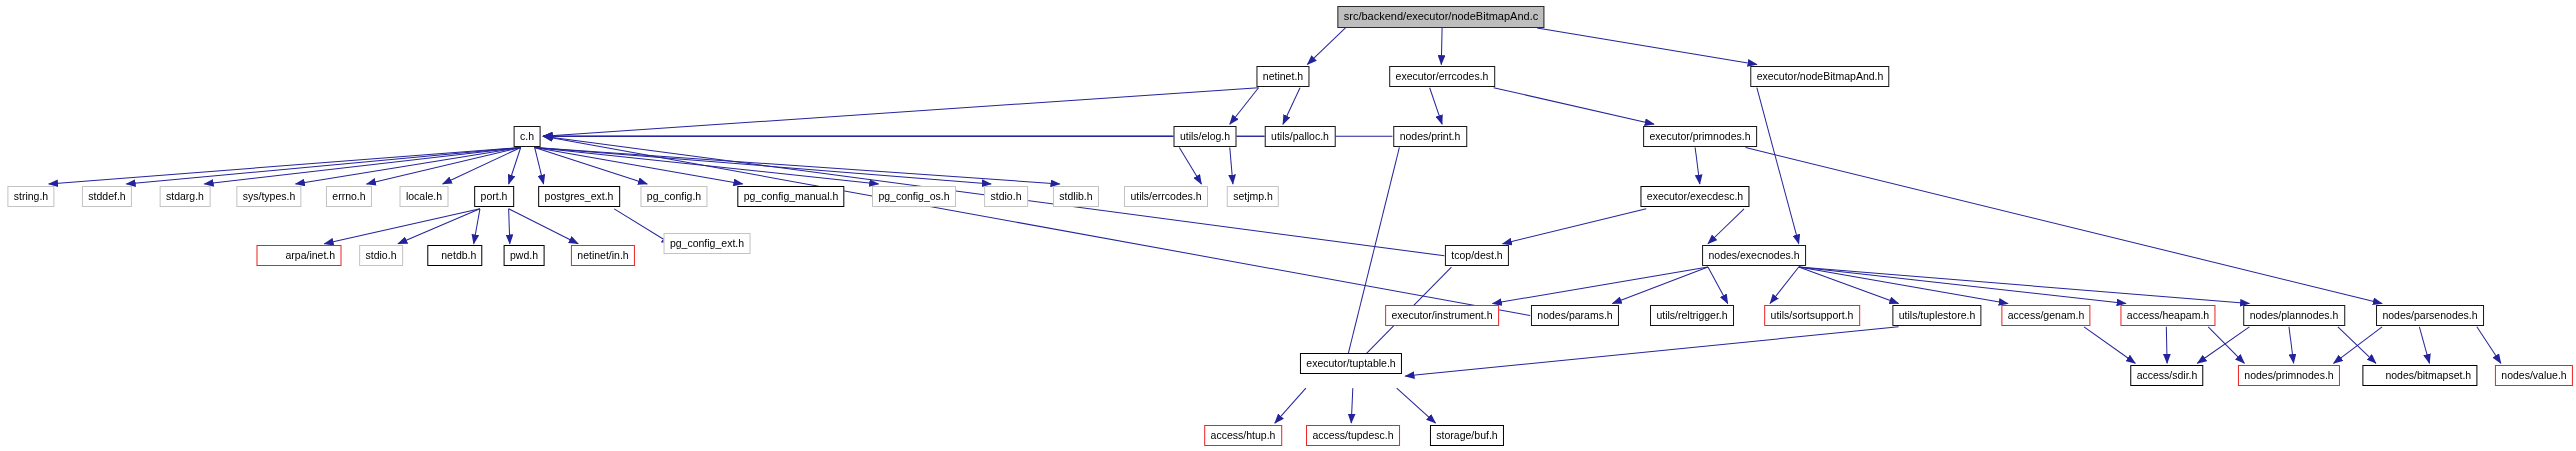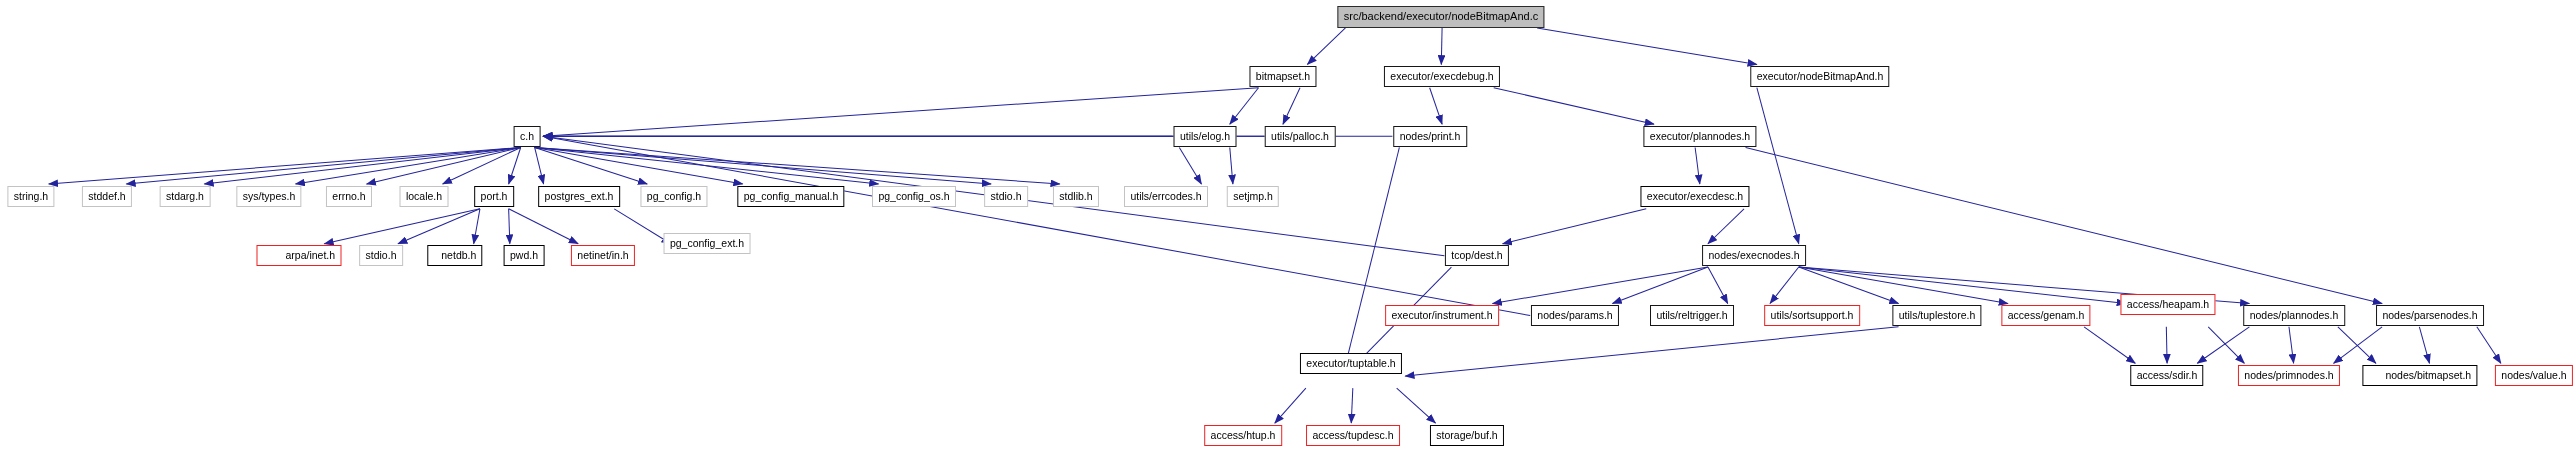--- a/index.html
+++ b/index.html
@@ -100,28 +100,28 @@
         <line x1="2897" y1="421" x2="2830" y2="468" stroke="#23239b" stroke-width="1.3" marker-end="url(#arrow)"></line>
         <line x1="2948" y1="421" x2="2954" y2="468" stroke="#23239b" stroke-width="1.3" marker-end="url(#arrow)"></line>
         <line x1="3011" y1="421" x2="3060" y2="468" stroke="#23239b" stroke-width="1.3" marker-end="url(#arrow)"></line>
         <line x1="3068" y1="421" x2="3005.5" y2="468" stroke="#23239b" stroke-width="1.3" marker-end="url(#arrow)"></line>
         <line x1="3116" y1="421" x2="3129" y2="468" stroke="#23239b" stroke-width="1.3" marker-end="url(#arrow)"></line>
         <line x1="3190" y1="421" x2="3221" y2="468" stroke="#23239b" stroke-width="1.3" marker-end="url(#arrow)"></line>
       </g>
   </svg>
   <div id="node-layer">
       <div class="gnode main" style="left: 1441px; top: 6.2px;">src/backend/executor/nodeBitmapAnd.c</div>
-      <div class="gnode internal" style="left: 1283px; top: 66px;">bitmapset.h</div>
-      <div class="gnode internal" style="left: 1442px; top: 66px;">executor/execdebug.h</div>
+      <div class="gnode internal" style="left: 1283px; top: 66px;">netinet.h</div>
+      <div class="gnode internal" style="left: 1442px; top: 66px;">executor/errcodes.h</div>
       <div class="gnode internal" style="left: 1820px; top: 66px;">executor/nodeBitmapAnd.h</div>
       <div class="gnode internal" style="left: 527px; top: 126px;">c.h</div>
       <div class="gnode internal" style="left: 1205px; top: 126px;">utils/elog.h</div>
       <div class="gnode internal" style="left: 1300px; top: 126px;">utils/palloc.h</div>
       <div class="gnode internal" style="left: 1430px; top: 126px;">nodes/print.h</div>
-      <div class="gnode internal" style="left: 1700px; top: 126px;">executor/plannodes.h</div>
+      <div class="gnode internal" style="left: 1700px; top: 126px;">executor/primnodes.h</div>
       <div class="gnode external" style="left: 31px; top: 186px;">string.h</div>
       <div class="gnode external" style="left: 107px; top: 186px;">stddef.h</div>
       <div class="gnode external" style="left: 185px; top: 186px;">stdarg.h</div>
       <div class="gnode external" style="left: 269px; top: 186px;">sys/types.h</div>
       <div class="gnode external" style="left: 349px; top: 186px;">errno.h</div>
       <div class="gnode external" style="left: 424px; top: 186px;">locale.h</div>
       <div class="gnode internal-bold" style="left: 494px; top: 186px;">port.h</div>
       <div class="gnode internal-bold" style="left: 579px; top: 186px;">postgres_ext.h</div>
       <div class="gnode external" style="left: 674px; top: 186px;">pg_config.h</div>
       <div class="gnode internal-bold" style="left: 791px; top: 186px;">pg_config_manual.h</div>
@@ -138,21 +138,21 @@
       <div class="gnode external" style="left: 707px; top: 233px;">pg_config_ext.h</div>
       <div class="gnode internal" style="left: 1477px; top: 245px;">tcop/dest.h</div>
       <div class="gnode internal" style="left: 1754px; top: 245px;">nodes/execnodes.h</div>
       <div class="gnode internal-bold" style="left: 1695px; top: 186px;">executor/execdesc.h</div>
       <div class="gnode red" style="left: 1442px; top: 305px;">executor/instrument.h</div>
       <div class="gnode internal" style="left: 1575px; top: 305px;">nodes/params.h</div>
       <div class="gnode internal" style="left: 1692px; top: 305px;">utils/reltrigger.h</div>
       <div class="gnode red" style="left: 1812px; top: 305px;">utils/sortsupport.h</div>
       <div class="gnode internal" style="left: 1937px; top: 305px;">utils/tuplestore.h</div>
       <div class="gnode red" style="left: 2046px; top: 305px;">access/genam.h</div>
-      <div class="gnode red" style="left: 2168px; top: 294px;">access/heapam.h</div>
+      <div class="gnode red" style="left: 2168px; top: 305px;">access/heapam.h</div>
       <div class="gnode internal" style="left: 2294px; top: 305px;">nodes/plannodes.h</div>
       <div class="gnode internal" style="left: 2430px; top: 305px;">nodes/parsenodes.h</div>
       <div class="gnode internal-bold" style="left: 1351px; top: 353px;">executor/tuptable.h</div>
       <div class="gnode internal-bold" style="left: 2167px; top: 365px;">access/sdir.h</div>
       <div class="gnode red" style="left: 2289px; top: 365px;">nodes/primnodes.h</div>
       <div class="gnode internal-bold" style="left: 2420px; top: 365px; padding-left: 22px;">nodes/bitmapset.h</div>
       <div class="gnode red" style="left: 2534px; top: 365px;">nodes/value.h</div>
       <div class="gnode red" style="left: 1243px; top: 425px;">access/htup.h</div>
       <div class="gnode red" style="left: 1353px; top: 425px;">access/tupdesc.h</div>
       <div class="gnode internal-bold" style="left: 1467px; top: 425px;">storage/buf.h</div>

